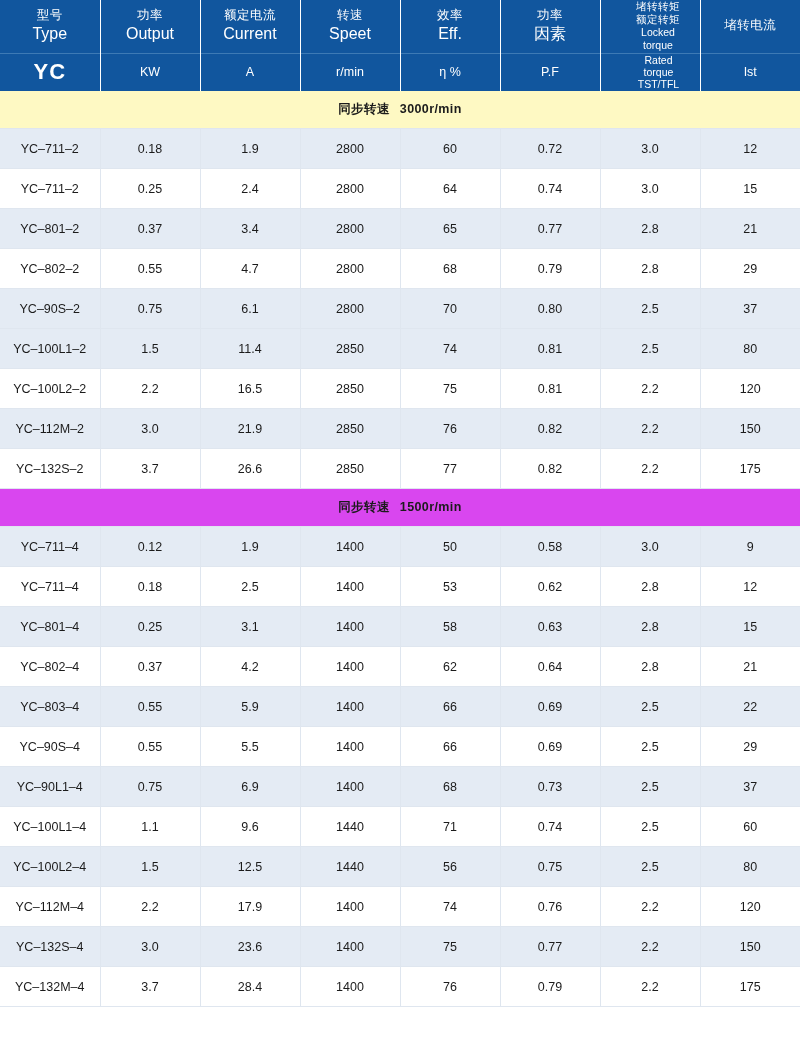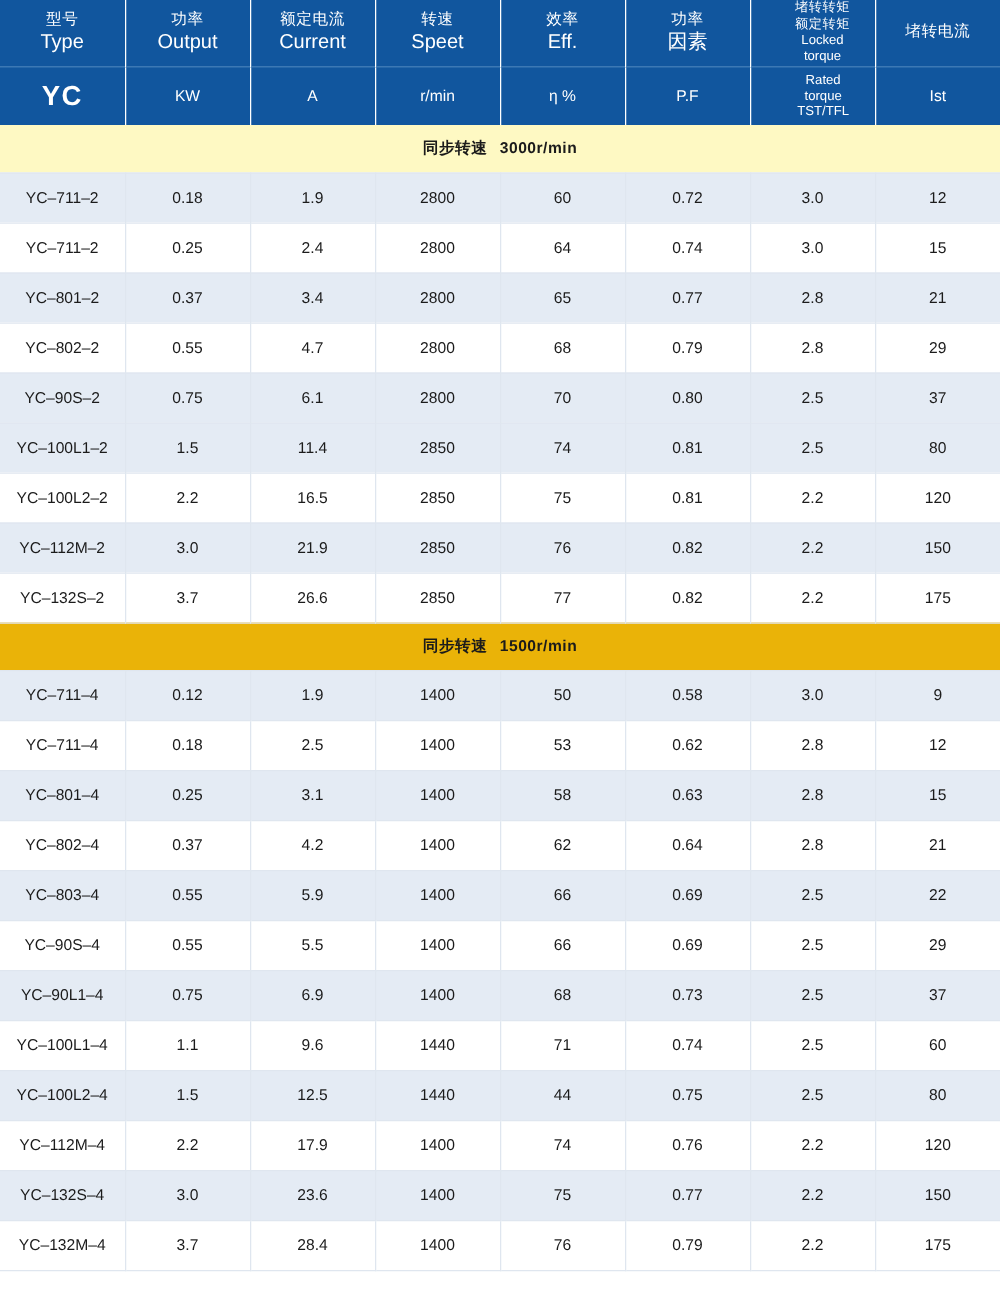--- a/index.html
+++ b/index.html
@@ -34,21 +34,21 @@
     padding: 0;
   }
   thead th:last-child { border-right: none; margin-top: 44px; }
 
   tr.head-top th {
     height: 46px;
     font-size: 12.5px;
     line-height: 1.25;
   }
   tr.head-bot th {
-    height: 47px;
+    height: 37px;
     font-size: 12.5px;
     border-top: 1px solid #3d7ab5;
   }
 
   .hdr-cn { display: block; font-size: 12.5px; letter-spacing: .5px; }
   .hdr-en { display: block; font-size: 16px; }
 
   .yc-brand {
     font-size: 22px;
     font-weight: bold;
@@ -81,21 +81,21 @@
   tr.section-row td {
     height: 38px;
     font-size: 12.5px;
     font-weight: bold;
     color: #1b1b1b;
     border-right: none;
     text-align: center;
     letter-spacing: .4px;
   }
   tr.section-white td { background: #fef9c3; border-bottom: 1px solid #dfe6ef; }
-  tr.section-blue  td { background: #eab308; border-bottom: 1px solid #dfe6ef; border-top: 1px solid #dfe6ef; }
+  tr.section-blue  td { background: #d946ef; border-bottom: 1px solid #dfe6ef; border-top: 1px solid #dfe6ef; }
 
   .sect-label { display: inline-block; }
   .sect-val { display: inline-block; margin-left: 10px; font-weight: bold; }
 </style>
 </head>
 <body>
 
 <table class="spec-table">
   <colgroup>
     <col>
@@ -337,21 +337,21 @@
         <td>71</td>
         <td>0.74</td>
         <td>2.5</td>
         <td>60</td>
       </tr>
       <tr class="row-alt">
         <td>YC–100L2–4</td>
         <td>1.5</td>
         <td>12.5</td>
         <td>1440</td>
-        <td>44</td>
+        <td>56</td>
         <td>0.75</td>
         <td>2.5</td>
         <td>80</td>
       </tr>
       <tr class="row-base">
         <td>YC–112M–4</td>
         <td>2.2</td>
         <td>17.9</td>
         <td>1400</td>
         <td>74</td>

